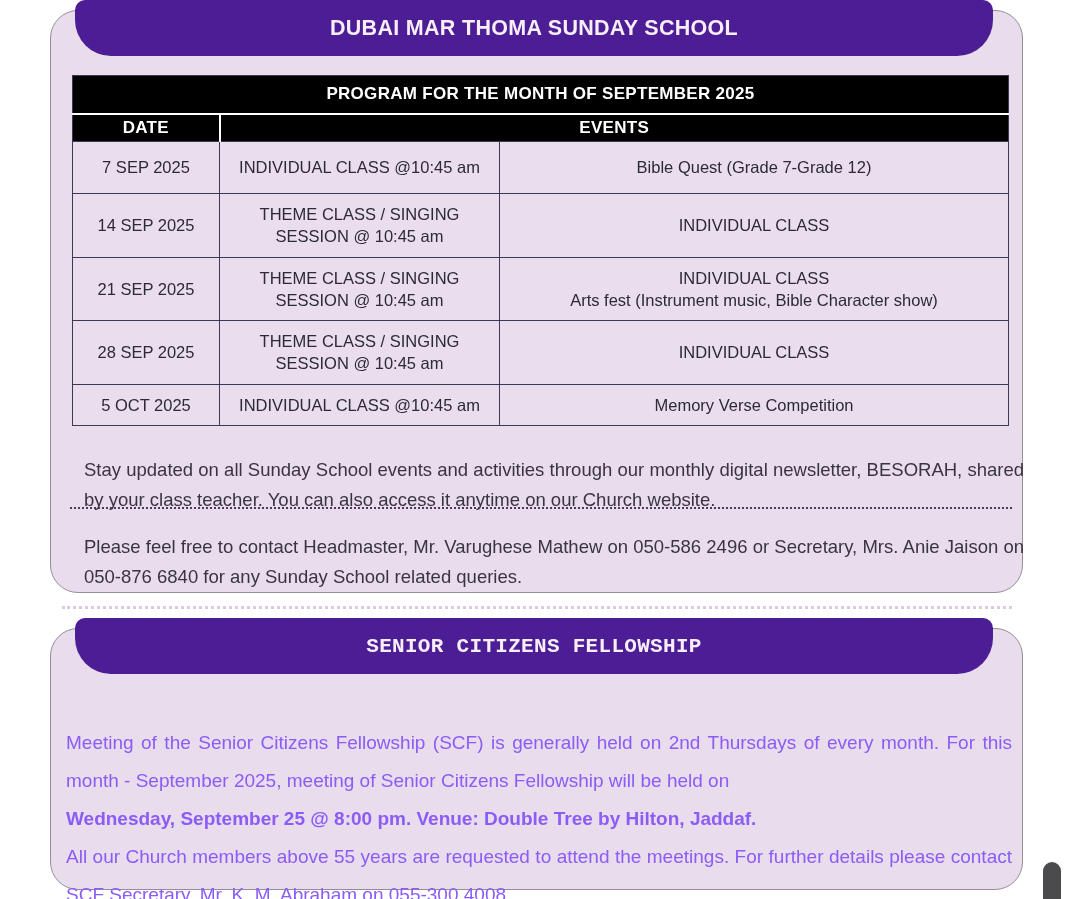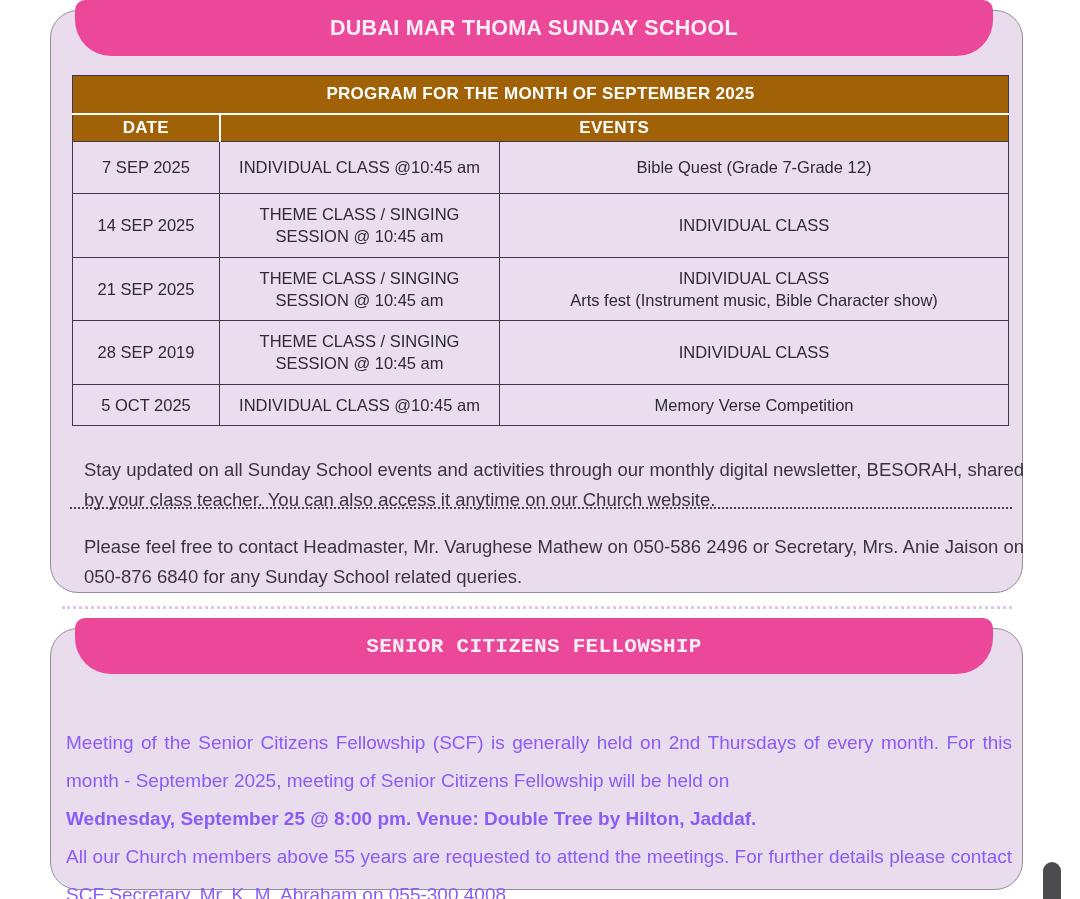--- a/index.html
+++ b/index.html
@@ -19,21 +19,21 @@
     border: 1.5px solid #948e96;
     border-radius: 28px;
     box-sizing: border-box;
   }
   .card-top   { left: 50px; top: 10px;  width: 973px; height: 583px; }
   .card-bottom{ left: 50px; top: 628px; width: 973px; height: 262px; }
 
   .ribbon {
     position: absolute;
     left: 75px; width: 918px; height: 56px;
-    background: #ec4899;
+    background: #4c1d95;
     border-radius: 10px 10px 36px 36px;
     display: flex; align-items: center; justify-content: center;
     color: #f7eef7;
     font-weight: bold;
     font-size: 21.5px;
     letter-spacing: 0.3px;
     z-index: 3;
   }
   .ribbon-top    { top: 0px; }
   .ribbon-bottom { top: 618px; }
@@ -48,21 +48,21 @@
     table-layout: fixed;
     border: 1.8px solid #3d3953;
     z-index: 4;
   }
   table.program th, table.program td {
     box-sizing: border-box;
     text-align: center;
     vertical-align: middle;
   }
   table.program th {
-    background: #a16207;
+    background: #000000;
     color: #ffffff;
     font-weight: bold;
     font-size: 17px;
     letter-spacing: 0.3px;
     border: 1.8px solid #3d3953;
   }
   th.caption   { height: 38px; border-bottom: 2px solid #ffffff !important; }
   th.col-date  { border-right: 2px solid #ffffff !important; }
   tr.cols th   { height: 28px; }
   table.program td {
@@ -176,21 +176,21 @@
       </tr>
       <tr class="r3">
         <td>21 SEP 2025</td>
         <td>THEME CLASS / SINGING SESSION @ 10:45 am</td>
         <td>
           <div>INDIVIDUAL CLASS</div>
           <div>Arts fest (Instrument music, Bible Character show)</div>
         </td>
       </tr>
       <tr class="r4">
-        <td>28 SEP 2019</td>
+        <td>28 SEP 2025</td>
         <td>THEME CLASS / SINGING SESSION @ 10:45 am</td>
         <td>
           <div>INDIVIDUAL CLASS</div>
           <div></div>
         </td>
       </tr>
       <tr class="r5">
         <td>5 OCT 2025</td>
         <td>INDIVIDUAL CLASS @10:45 am</td>
         <td>

